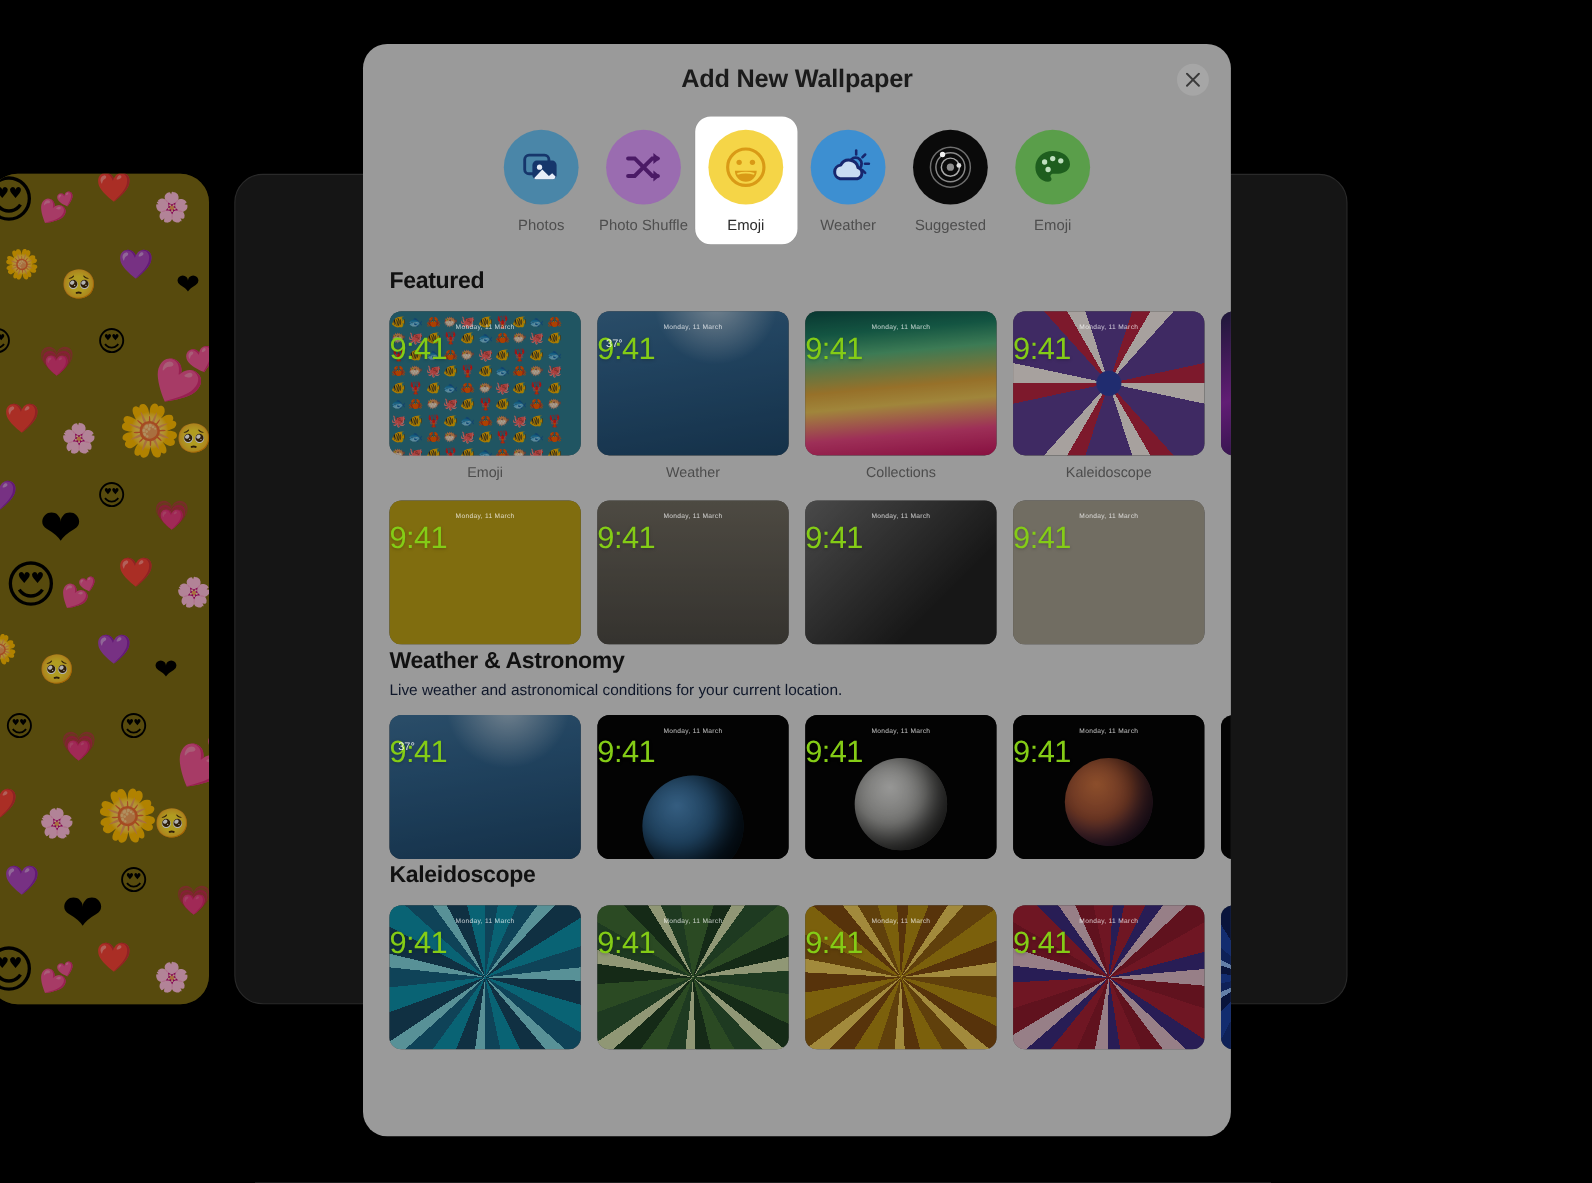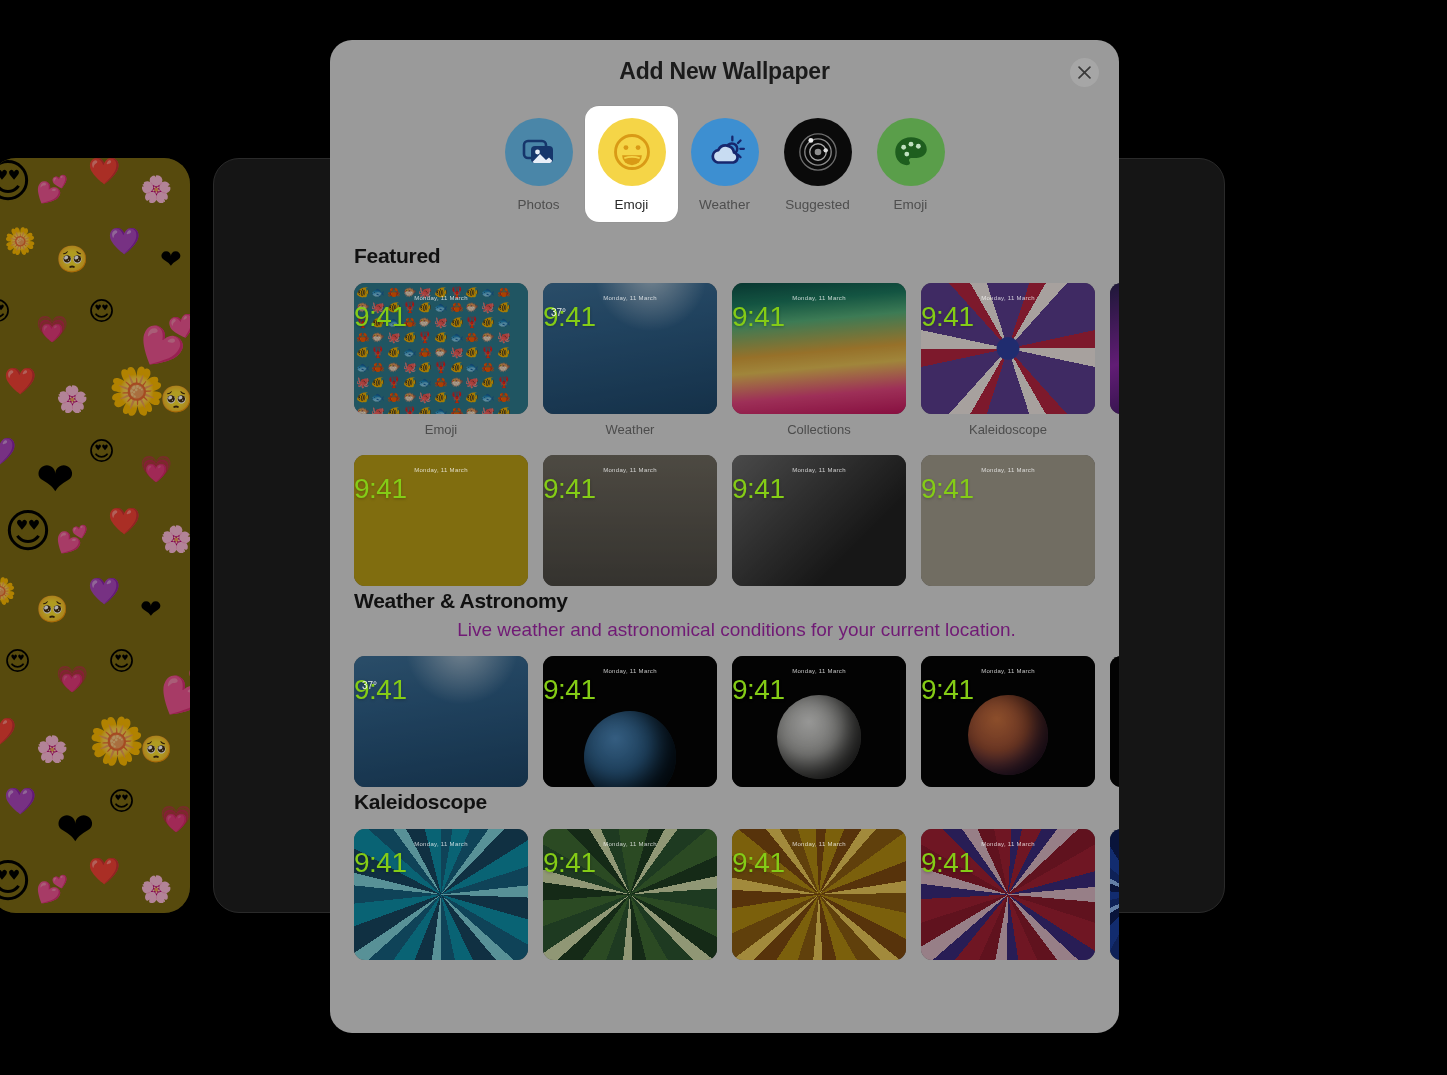--- a/index.html
+++ b/index.html
@@ -86,21 +86,21 @@
   .cat.selected .cat-label { color: #2a2a2a; }
 
   
   .body { padding: 22px 0 0 0; }
   .sect { margin-bottom: 3px; }
   .sect-title {
     font-size: 21px; font-weight: bold; color: #111;
     padding: 0 0 0 24px; letter-spacing: -0.3px;
   }
   .sect-sub {
-    font-size: 19px; color: #701a75; padding: 6px 0 0 24px; text-align: center;
+    font-size: 14px; color: #0f172a; padding: 6px 0 0 24px;
   }
   .rail {
     display: flex; gap: 15px;
     padding: 15px 0 0 24px;
     overflow: hidden;
   }
   .thumb-wrap { flex: 0 0 auto; width: 174px; }
   .thumb {
     position: relative;
     width: 174px; height: 131px;
@@ -246,20 +246,31 @@
           <div class="cat-icon" style="background: rgb(74, 134, 168);">
             <svg viewBox="0 0 40 40" width="40" height="40">
               <rect x="5" y="9" width="22" height="17" rx="4" fill="none" stroke="#16366b" stroke-width="2.6"></rect>
               <rect x="12" y="14" width="22" height="17" rx="4" fill="#16366b"></rect>
               <circle cx="18.5" cy="20" r="2.4" fill="#e8eef8"></circle>
               <path d="M13.5 30 L21 22 L27 28 L30 25.5 L33 28.5 L33 29 A2.5 2.5 0 0 1 30.5 31 L15 31 Z" fill="#e8eef8"></path>
             </svg>
           </div>
           <div class="cat-label">Photos</div>
         </div>
+        <div class="cat">
+          <div class="cat-icon" style="background: rgb(154, 108, 176);">
+            <svg viewBox="0 0 40 40" width="40" height="40">
+              <path d="M6 12 H12 L28 28 H33" fill="none" stroke="#4b1a66" stroke-width="3.6" stroke-linecap="round"></path>
+              <path d="M6 28 H12 L28 12 H33" fill="none" stroke="#4b1a66" stroke-width="3.6" stroke-linecap="round"></path>
+              <path d="M29 7 L35 12 L29 17 Z" fill="#4b1a66"></path>
+              <path d="M29 23 L35 28 L29 33 Z" fill="#4b1a66"></path>
+            </svg>
+          </div>
+          <div class="cat-label">Photo Shuffle</div>
+        </div>
         <div class="cat selected">
           <div class="cat-icon" style="background: rgb(245, 213, 71);">
             <svg viewBox="0 0 40 40" width="44" height="44">
               <circle cx="20" cy="20" r="15" fill="none" stroke="#d99a16" stroke-width="2.6"></circle>
               <circle cx="14.5" cy="16" r="2.2" fill="#d99a16"></circle>
               <circle cx="25.5" cy="16" r="2.2" fill="#d99a16"></circle>
               <path d="M11 23 H29 A9 9 0 0 1 11 23 Z" fill="#d99a16"></path>
               <path d="M13 25.5 Q20 23.5 27 25.5" fill="none" stroke="#f5d547" stroke-width="1.6"></path>
             </svg>
           </div>

